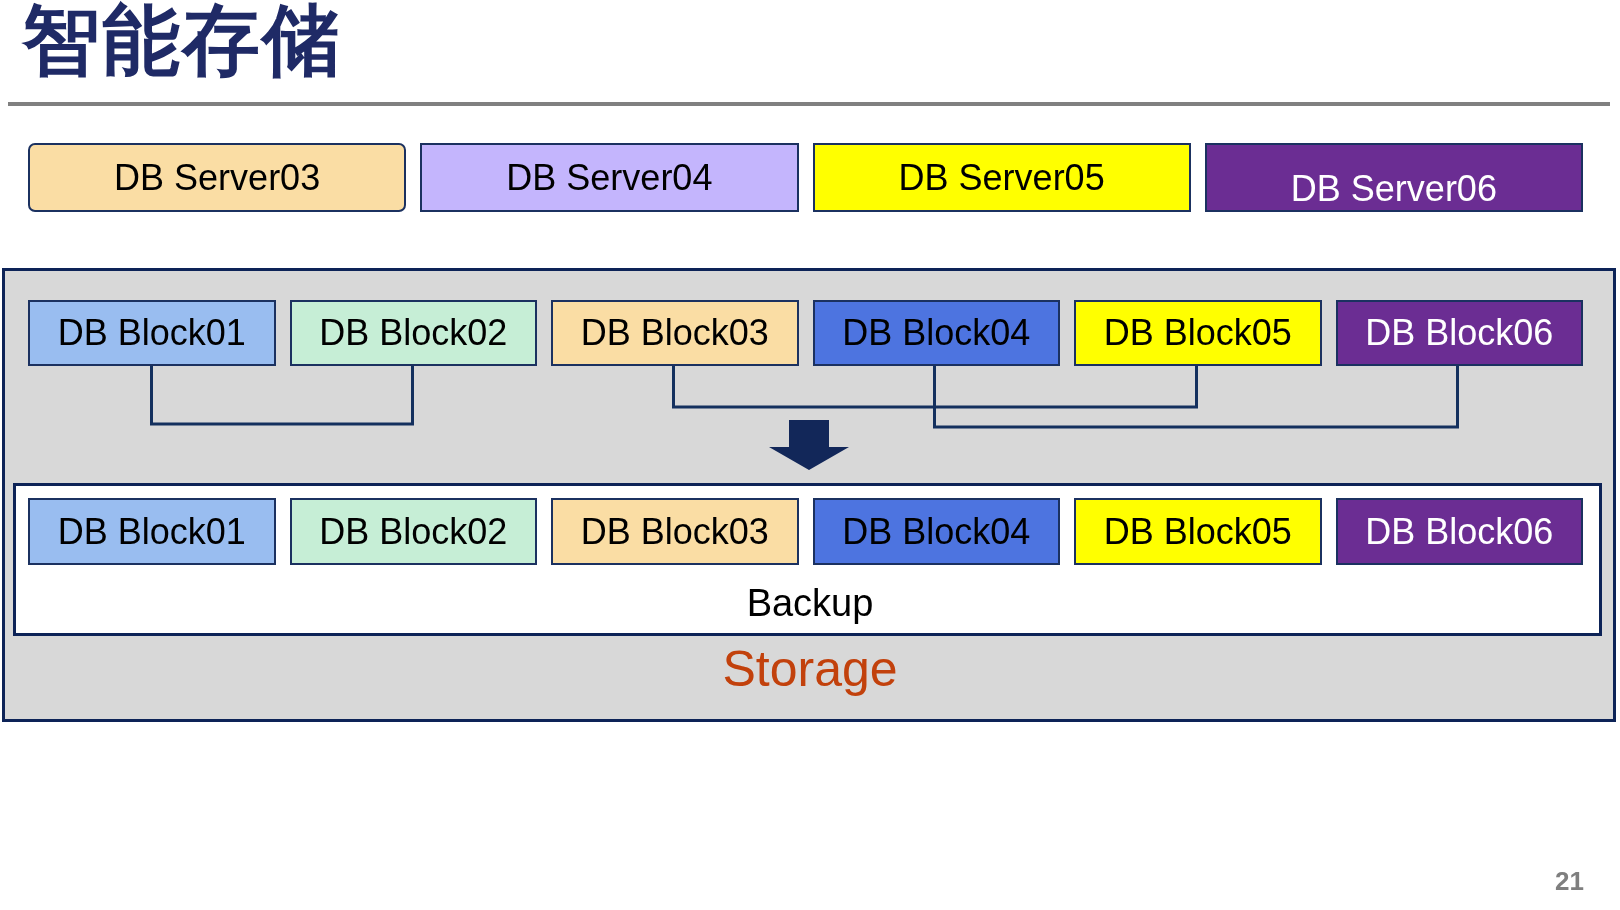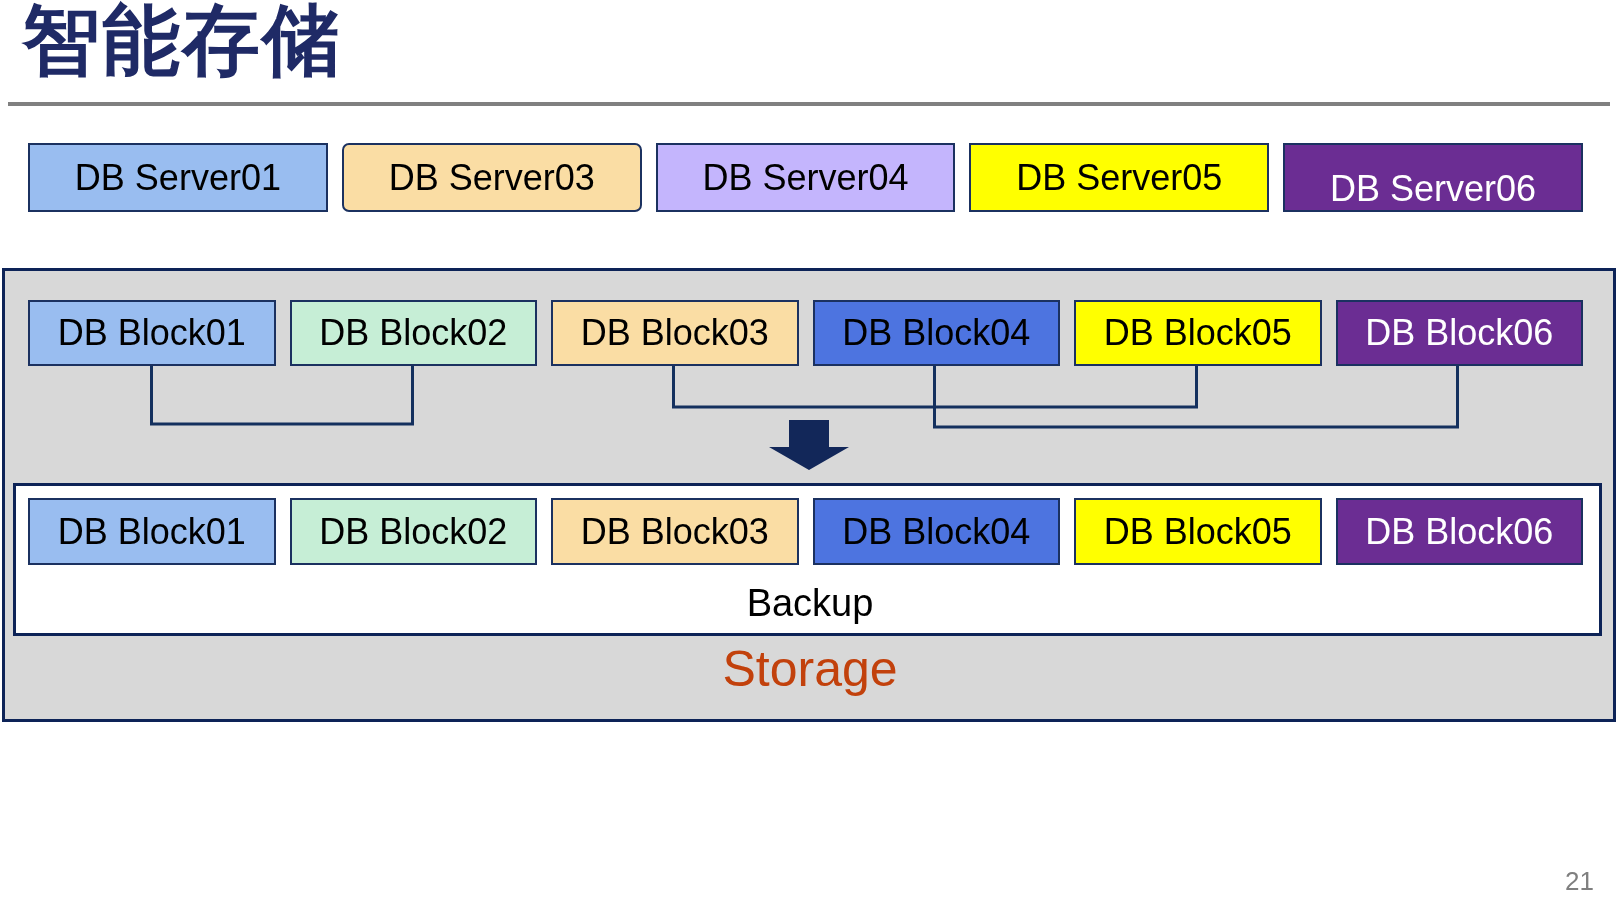--- a/index.html
+++ b/index.html
@@ -123,38 +123,36 @@
     top: 742px;
     width: 1560px;
     text-align: center;
     font-size: 54px;
     line-height: 72px;
     color: #000;
   }
 
   .page-number {
     position: absolute;
-    right: 26px;
+    right: 36px;
     top: 866px;
     font-size: 26px;
     color: var(--page-number-color, #7F7F7F);
+    font-weight: bold;
   }
 </style>
 </head>
 <body>
 
 <div class="slide">
 
   <h1 class="slide-title">智能存储</h1>
   <div class="title-rule"></div>
 
   <div class="box-row server-row">
-    <div class="box" style="background-color: rgb(153, 189, 240); color: rgb(0, 0, 0);">
-        <span>DB Server01</span>
-      </div>
     <div class="box" style="background-color: rgb(250, 221, 164); color: rgb(0, 0, 0); border-radius: 7px;">
         <span>DB Server03</span>
       </div>
     <div class="box" style="background-color: #c4b5fd; color: rgb(0, 0, 0);">
         <span>DB Server04</span>
       </div>
     <div class="box" style="background-color: rgb(255, 255, 0); color: rgb(0, 0, 0);">
         <span>DB Server05</span>
       </div>
     <div class="box" style="background-color: rgb(107, 45, 147); color: rgb(255, 255, 255); align-items: flex-end;">

